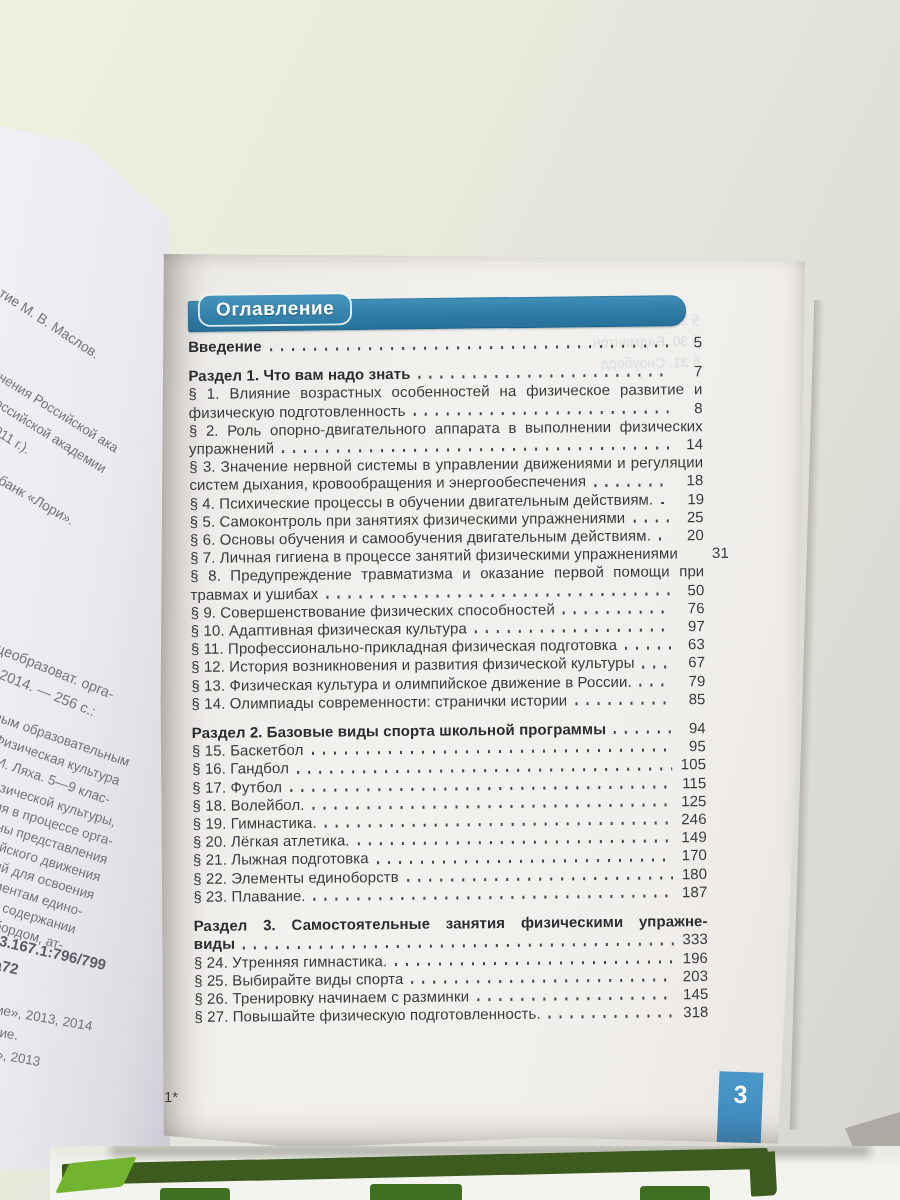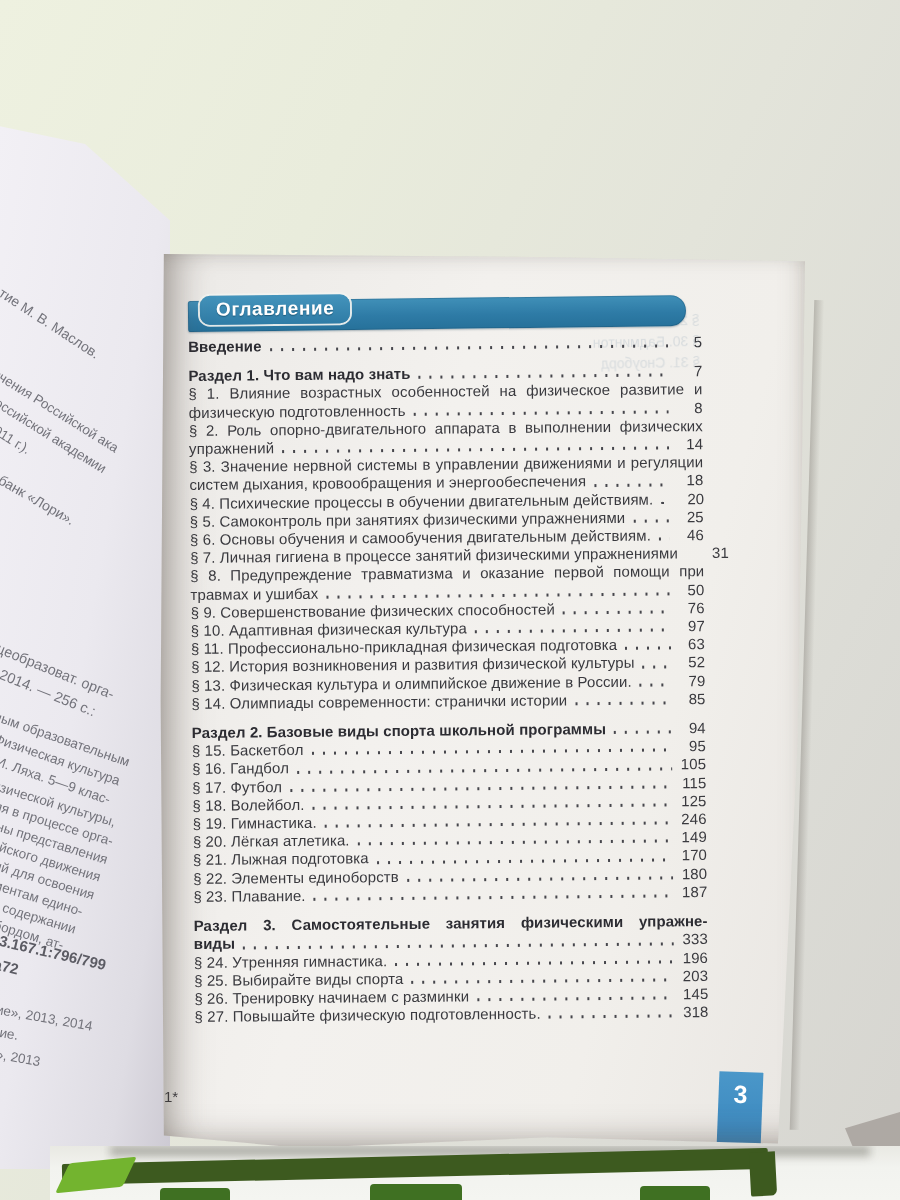--- a/index.html
+++ b/index.html
@@ -187,31 +187,31 @@
         </div>
         <div class="row justify">§ 3. Значение нервной системы в управлении движениями и регуляции</div>
         <div class="row">
           <span class="t">систем дыхания, кровообращения и энергообеспечения</span>
           <span class="leader"></span>
           <span class="pg">18</span>
         </div>
         <div class="row">
           <span class="t">§ 4. Психические процессы в обучении двигательным действиям.</span>
           <span class="leader"></span>
+          <span class="pg">19</span>
+        </div>
+        <div class="row">
+          <span class="t">§ 5. Самоконтроль при занятиях физическими упражнениями</span>
+          <span class="leader"></span>
+          <span class="pg">25</span>
+        </div>
+        <div class="row">
+          <span class="t">§ 6. Основы обучения и самообучения двигательным действиям.</span>
+          <span class="leader"></span>
           <span class="pg">20</span>
-        </div>
-        <div class="row">
-          <span class="t">§ 5. Самоконтроль при занятиях физическими упражнениями</span>
-          <span class="leader"></span>
-          <span class="pg">25</span>
-        </div>
-        <div class="row">
-          <span class="t">§ 6. Основы обучения и самообучения двигательным действиям.</span>
-          <span class="leader"></span>
-          <span class="pg">46</span>
         </div>
         <div class="row">
           <span class="t">§ 7. Личная гигиена в процессе занятий физическими упражнениями</span>
           <span class="leader nodots"></span>
           <span class="pg">31</span>
         </div>
         <div class="row justify">§ 8. Предупреждение травматизма и оказание первой помощи при</div>
         <div class="row">
           <span class="t">травмах и ушибах</span>
           <span class="leader"></span>
@@ -228,21 +228,21 @@
           <span class="pg">97</span>
         </div>
         <div class="row">
           <span class="t">§ 11. Профессионально-прикладная физическая подготовка</span>
           <span class="leader"></span>
           <span class="pg">63</span>
         </div>
         <div class="row">
           <span class="t">§ 12. История возникновения и развития физической культуры</span>
           <span class="leader"></span>
-          <span class="pg">52</span>
+          <span class="pg">67</span>
         </div>
         <div class="row">
           <span class="t">§ 13. Физическая культура и олимпийское движение в России.</span>
           <span class="leader"></span>
           <span class="pg">79</span>
         </div>
         <div class="row">
           <span class="t">§ 14. Олимпиады современности: странички истории</span>
           <span class="leader"></span>
           <span class="pg">85</span>

